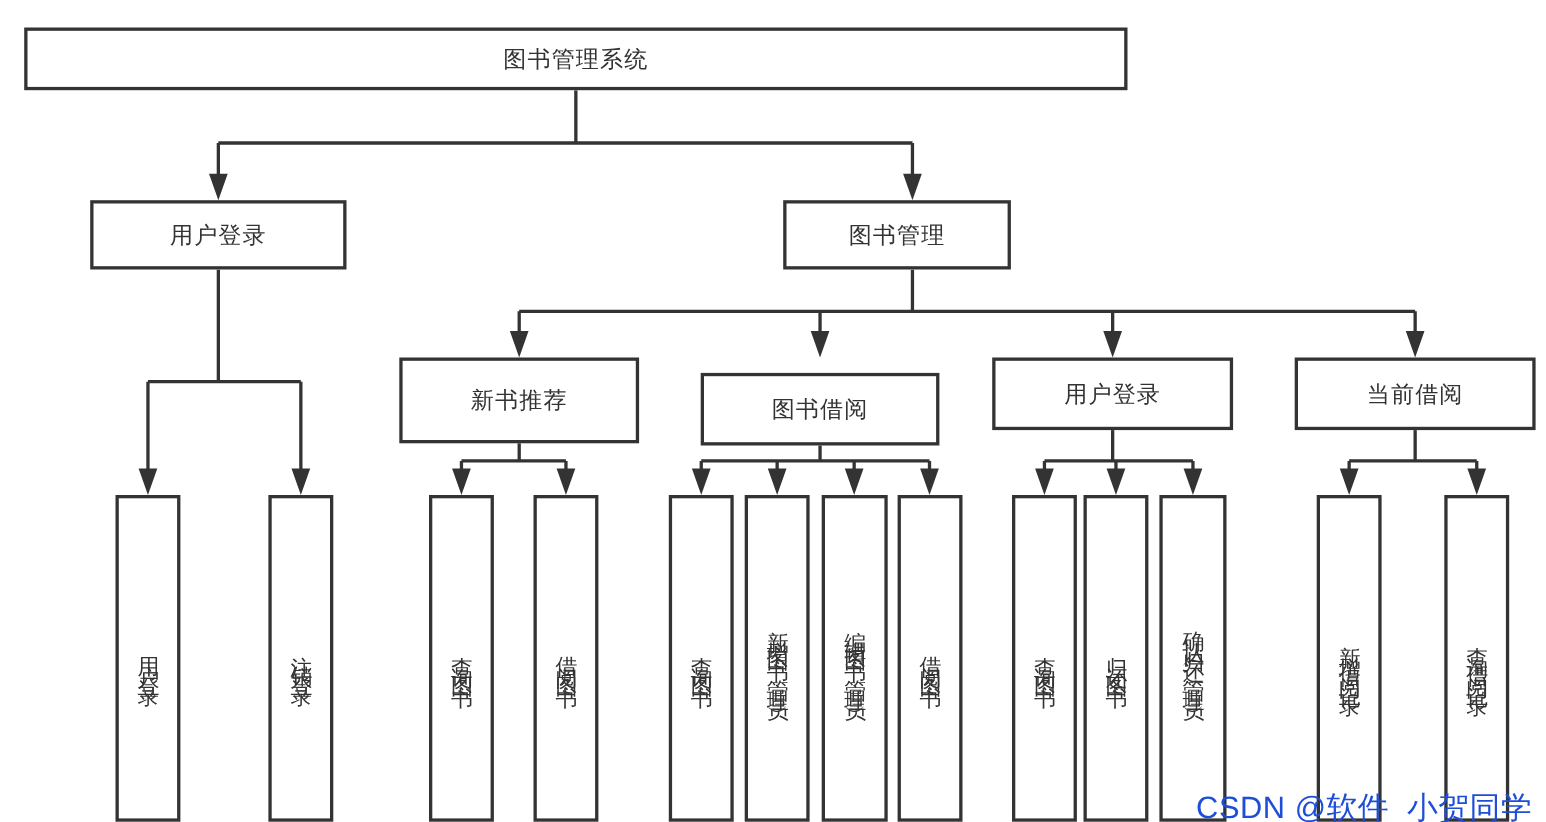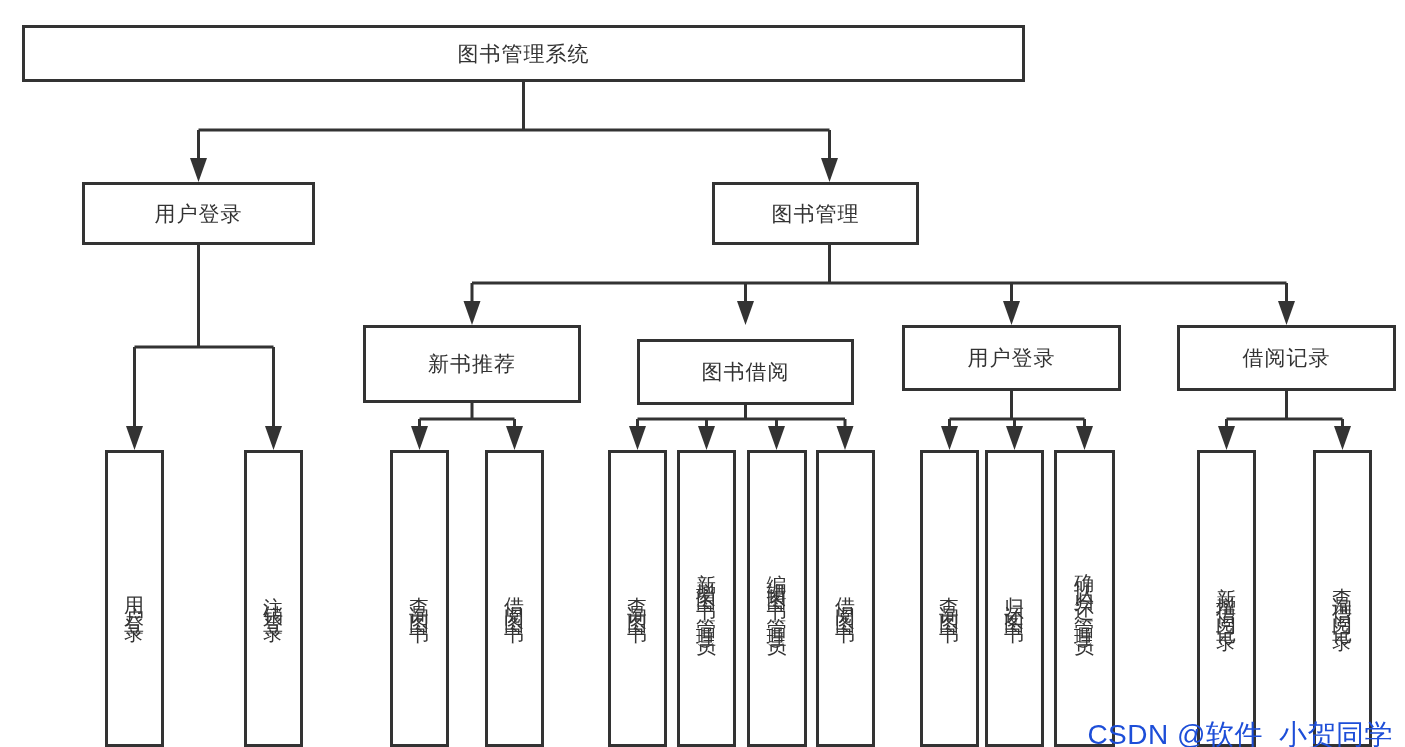--- a/index.html
+++ b/index.html
@@ -76,21 +76,21 @@
   <div class="box hbox" style="left:363px;top:313px;width:218px;height:78px">
     <span>新书推荐</span>
   </div>
   <div class="box hbox" style="left:637px;top:327px;width:217px;height:66px">
     <span>图书借阅</span>
   </div>
   <div class="box hbox" style="left:902px;top:313px;width:219px;height:66px">
     <span>用户登录</span>
   </div>
   <div class="box hbox" style="left:1177px;top:313px;width:219px;height:66px">
-    <span>借阅记录</span>
+    <span>当前借阅</span>
   </div>
 
   <div class="box vbox" style="left:105px;top:438px;width:59px;height:297px">
     <span>用户登录</span>
   </div>
   <div class="box vbox" style="left:244px;top:438px;width:59px;height:297px">
     <span>注销登录</span>
   </div>
 
   <div class="box vbox" style="left:390px;top:438px;width:59px;height:297px">

